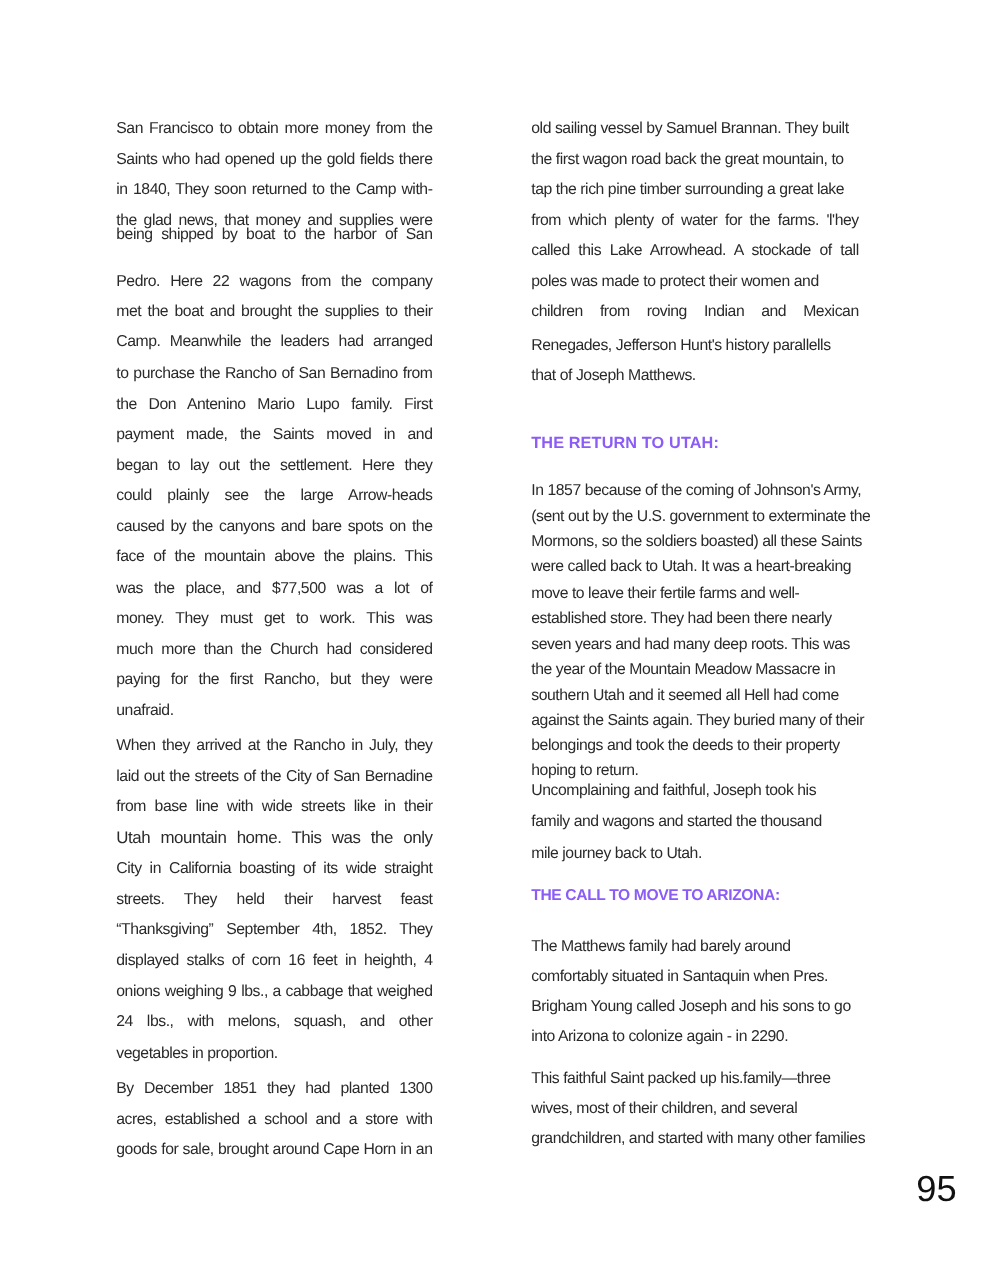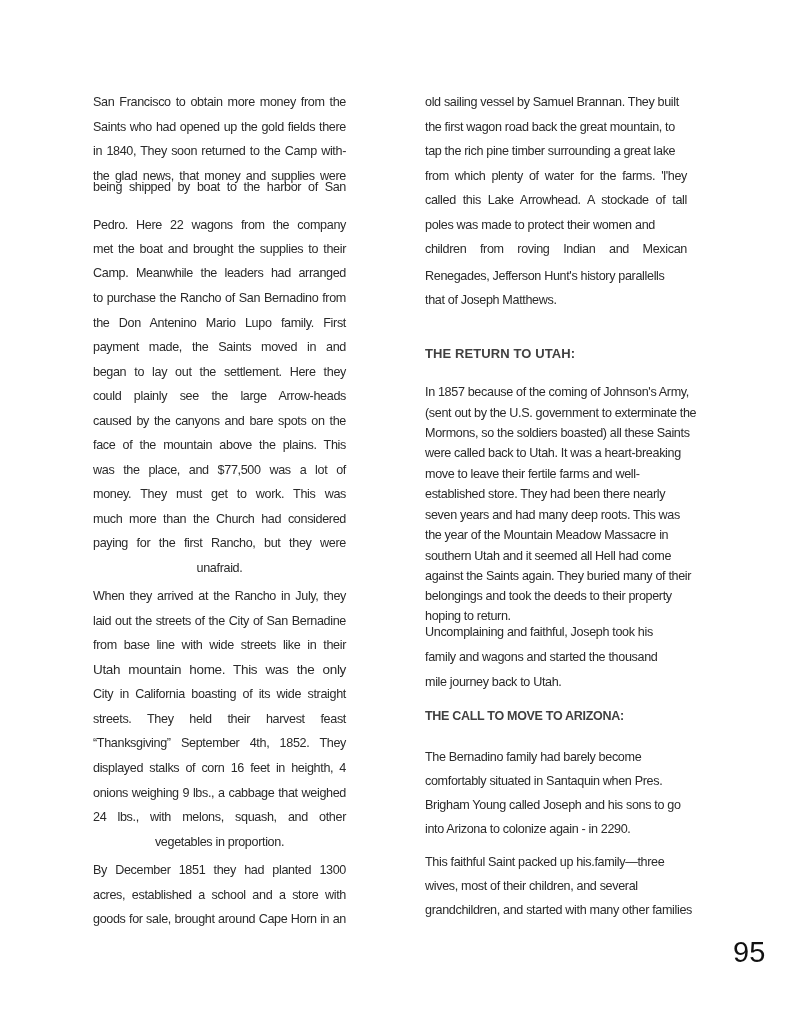--- a/index.html
+++ b/index.html
@@ -1,25 +1,25 @@
 <!DOCTYPE html>
 <html><head>
 <meta charset="utf-8">
 <style>
   html, body { margin: 0; padding: 0; background: #ffffff; }
   body { width: 791px; height: 1023px; position: relative; overflow: hidden;
          font-family: "Liberation Sans", sans-serif; color: #2a2a2a; }
   .page { position: absolute; left: 0; top: 0; width: 791px; height: 1023px; background: #fff; }
   .line { position: absolute; white-space: nowrap; font-size: 12.6px; line-height: 16px;
           letter-spacing: -0.35px; }
-  .left .line { left: 93px; width: 253px; text-align: center; }
+  .left .line { left: 93px; width: 253px; }
   .right .line { left: 425px; width: 290px; }
   .just { text-align: justify; text-align-last: justify; }
   .heading { position: absolute; left: 425px; font-weight: bold; font-size: 13px;
-             letter-spacing: 0.1px; color: #404040; white-space: nowrap; }
+             letter-spacing: 0.1px; color: #8b5cf6; white-space: nowrap; }
   .pagenum { position: absolute; left: 733px; top: 936px; font-size: 29px; color: #111;
              font-family: "Liberation Sans", sans-serif; }
 </style>
 </head>
 <body>
 
 <div class="page">
 
   <div class="left">
 
@@ -86,21 +86,21 @@
     <div class="line" style="top:568px">against the Saints again.  They buried many of their</div>
     <div class="line" style="top:588px">belongings and took the deeds to their property</div>
     <div class="line" style="top:608px">hoping to return.</div>
 
     <div class="line" style="top:624px">Uncomplaining and faithful, Joseph took his</div>
     <div class="line" style="top:649px">family and wagons and started the thousand</div>
     <div class="line" style="top:674px">mile journey back to Utah.</div>
 
     <div class="heading" style="top:709px;font-size:12.5px;letter-spacing:-0.3px">THE CALL TO MOVE TO ARIZONA:</div>
 
-    <div class="line" style="top:749px">The Bernadino family had barely become</div>
+    <div class="line" style="top:749px">The Matthews family had barely around</div>
     <div class="line" style="top:773px">comfortably situated in Santaquin when Pres.</div>
     <div class="line" style="top:797px">Brigham Young called  Joseph and his sons to go</div>
     <div class="line" style="top:821px">into Arizona to colonize again - in  2290.</div>
 
     <div class="line" style="top:854px">This faithful Saint packed up his.family—three</div>
     <div class="line" style="top:878px">wives, most of their children, and  several</div>
     <div class="line" style="top:902px">grandchildren, and started with many other families</div>
   </div>
 
   <div class="pagenum">95</div>

